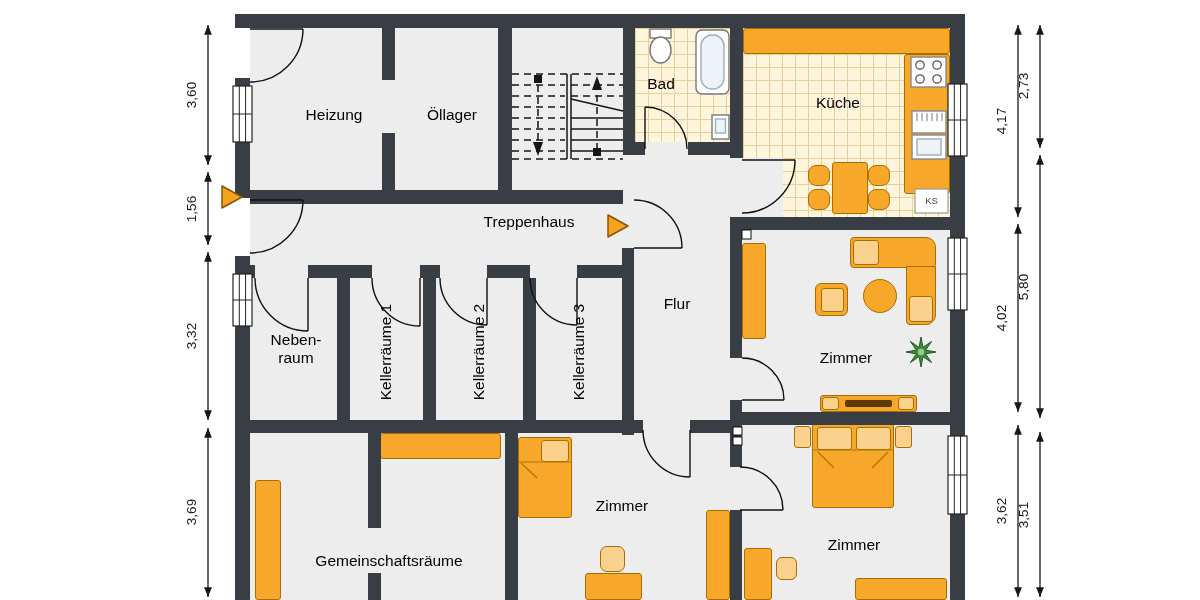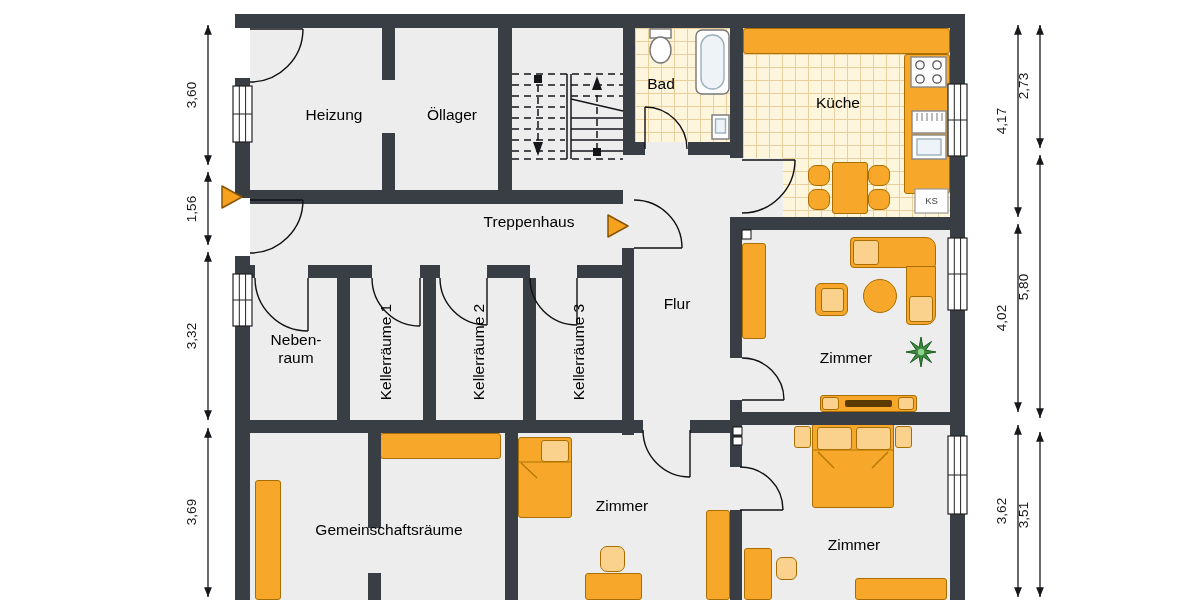--- a/index.html
+++ b/index.html
@@ -329,17 +329,17 @@
   <div class="room-label" style="left:661px;top:84px;">Bad</div>
   <div class="room-label" style="left:838px;top:103px;">Küche</div>
   <div class="room-label" style="left:529px;top:222px;">Treppenhaus</div>
   <div class="room-label" style="left:296px;top:349px;">Neben-
 raum</div>
   <div class="room-label v" style="left:386px;top:352px;">Kellerräume 1</div>
   <div class="room-label v" style="left:479px;top:352px;">Kellerräume 2</div>
   <div class="room-label v" style="left:579px;top:352px;">Kellerräume 3</div>
   <div class="room-label" style="left:677px;top:304px;">Flur</div>
   <div class="room-label" style="left:846px;top:358px;">Zimmer</div>
-  <div class="room-label" style="left:389px;top:530px;">Gemeinschaftsräume</div>
+  <div class="room-label" style="left:389px;top:561px;">Gemeinschaftsräume</div>
   <div class="room-label" style="left:622px;top:506px;">Zimmer</div>
   <div class="room-label" style="left:854px;top:545px;">Zimmer</div>
 
 </div>
 
 </body></html>

